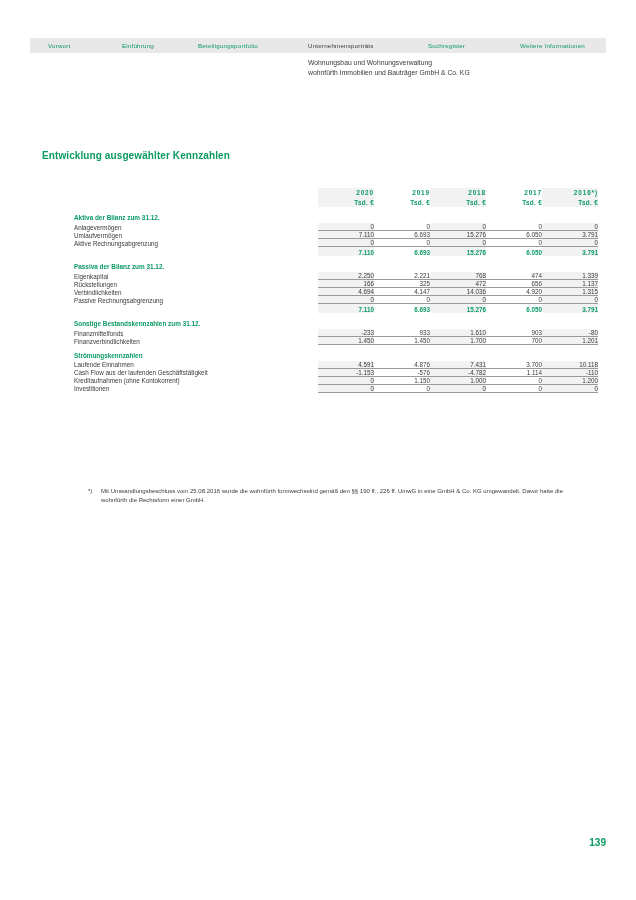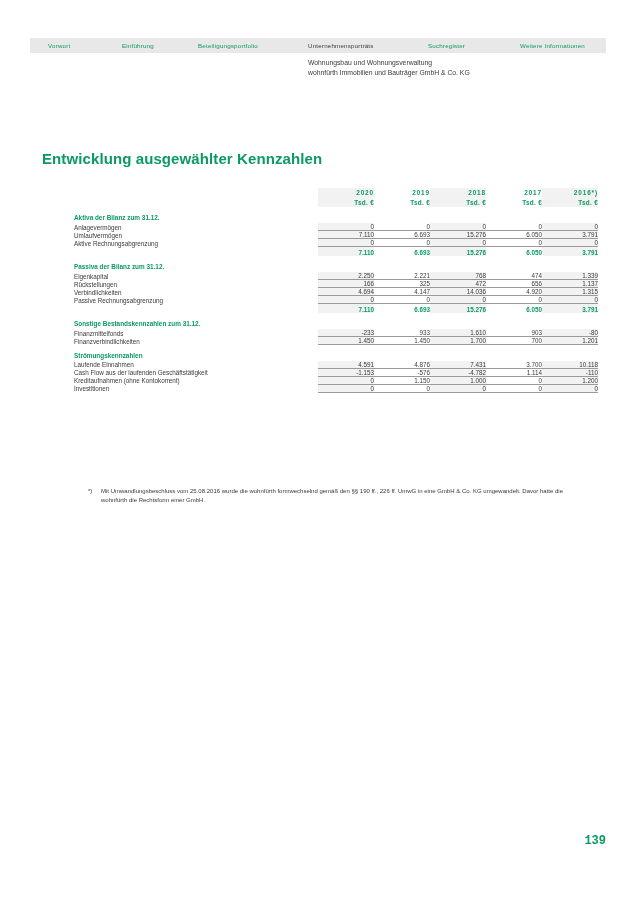--- a/index.html
+++ b/index.html
@@ -57,21 +57,21 @@
     font-size: 6.8px;
     color: #3a3a3a;
     line-height: 10px;
   }
 
   
   .section-title {
     position: absolute;
     left: 42px;
     top: 150px;
-    font-size: 15px;
+    font-size: 10px;
     font-weight: bold;
     color: #0a9a62;
     letter-spacing: 0.1px;
   }
 
   
   .table-wrap {
     position: absolute;
     left: 74px;
     top: 188px;
@@ -159,24 +159,23 @@
   .footnote .fn-text {
     display: block;
     margin-left: 13px;
   }
 
   
   .page-number {
     position: absolute;
     right: 30px;
     bottom: 52px;
-    font-size: 12px;
+    font-size: 10px;
     font-weight: bold;
     color: #0a9a62;
-    font-family: Liberation Mono, monospace;
   }
 </style>
 </head>
 <body>
 
 <div class="page">
 
   <div class="navbar">
     <span class="nav-item nav-vorwort">Vorwort</span>
     <span class="nav-item nav-einf">Einführung</span>

